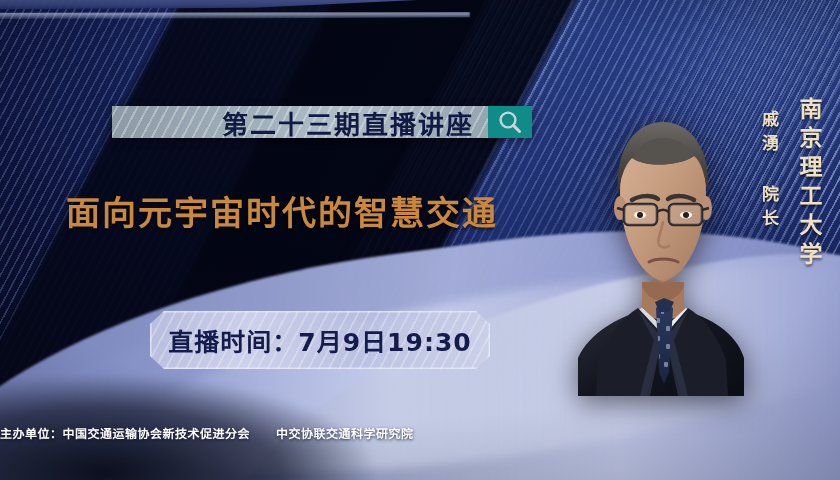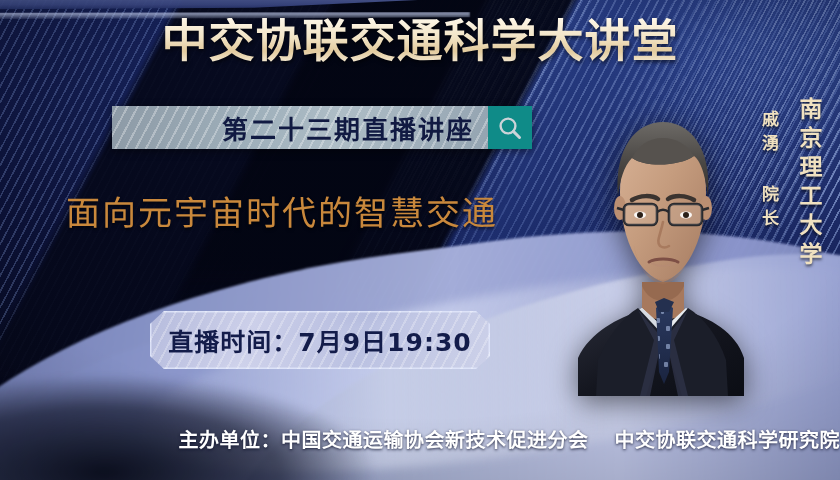--- a/index.html
+++ b/index.html
@@ -150,21 +150,21 @@
     -webkit-background-clip:text;background-clip:text;
     color:transparent;
     -webkit-text-fill-color:transparent;
     text-shadow:0 0 0 rgba(0,0,0,0);
     filter:drop-shadow(1px 2px 2px rgba(0,0,0,.62));
     font-family:"DejaVu Sans","Liberation Sans",sans-serif;
   }
 
   
   .sub-bar{
-    position:absolute;left:112px;top:106px;width:420px;height:43px;
+    position:absolute;left:112px;top:106px;width:420px;height:32px;
     z-index:10;display:flex;align-items:stretch;
     box-shadow:0 2px 8px rgba(0,0,0,.45);
   }
   .sub-bar-main{
     flex:1;position:relative;overflow:hidden;
     background:linear-gradient(100deg,#8d9aa6 0%,#9fb0bb 38%,#aebdc6 60%,#94a4b1 100%);
     display:flex;align-items:center;justify-content:flex-end;
     padding-right:14px;
   }
   .sub-bar-main::after{
@@ -182,21 +182,21 @@
   }
   .sub-bar-icon{
     width:44px;background:#0f8b88;display:flex;align-items:center;justify-content:center;
   }
   .sub-bar-icon svg{display:block;}
 
   
   .headline{
     position:absolute;left:22px;top:192px;width:520px;
     z-index:10;text-align:center;
-    font-size:34px;font-weight:400;line-height:1.28;
+    font-size:34px;font-weight:700;line-height:1.28;
     letter-spacing:2px;
     color:#c9883c;
     font-family:"DejaVu Sans","Liberation Sans",sans-serif;
     text-shadow:0 2px 3px rgba(0,0,0,.55);
   }
   .headline .l2{display:block;}
 
   
   .time-pill{
     position:absolute;left:150px;top:311px;width:340px;height:58px;z-index:10;
@@ -227,21 +227,21 @@
     color:#f0e1c0;font-weight:700;
     font-family:"DejaVu Sans","Liberation Sans",sans-serif;
     text-shadow:0 2px 3px rgba(0,0,0,.6);
   }
   .v-org{right:14px;top:97px;font-size:23px;letter-spacing:6px;}
   .v-name{right:58px;top:110px;font-size:17px;letter-spacing:7px;}
 
   
   .footer{
     position:absolute;left:0;right:0;top:424px;z-index:11;
-    text-align:right;color:#ffffff;font-size:20px;font-weight:700;
+    text-align:left;color:#ffffff;font-size:12px;font-weight:700;
     letter-spacing:.5px;
     font-family:"DejaVu Sans","Liberation Sans",sans-serif;
     text-shadow:0 1px 3px rgba(10,14,40,.85);
   }
   .footer .gap{display:inline-block;width:26px;}
 </style>
 </head>
 <body>
 
 <div id="poster">
@@ -345,21 +345,20 @@
 
       <path d="M87 126 C84 140 80 146 84 150 C87 152 90 152 93 150" stroke="#a87a5e" stroke-width="2.6" fill="none" stroke-linecap="round"></path>
 
       <path d="M73 166 C80 162 94 162 102 166" stroke="#7d4f45" stroke-width="3" fill="none" stroke-linecap="round"></path>
       <path d="M75 167 C82 171 92 171 100 167" stroke="#b58a74" stroke-width="1.6" fill="none" opacity=".6"></path>
 
       <path d="M58 150 C64 176 74 186 87 188 C100 186 110 176 116 150 C112 172 102 182 87 184 C72 182 62 172 58 150 Z" fill="#a5775c" opacity=".35"></path>
     </svg>
   </div>
 
-  <div class="main-title">中交协联交通科学大讲堂</div>
 
   <div class="sub-bar">
     <div class="sub-bar-main">
       <span class="sub-bar-text">第二十三期直播讲座</span>
     </div>
     <div class="sub-bar-icon">
       <svg width="26" height="26" viewBox="0 0 26 26" aria-hidden="true">
         <circle cx="11" cy="11" r="7.4" fill="none" stroke="#ccd3d8" stroke-width="2.4"></circle>
         <line x1="16.4" y1="16.4" x2="22.5" y2="22.5" stroke="#ccd3d8" stroke-width="3" stroke-linecap="round"></line>
       </svg>

